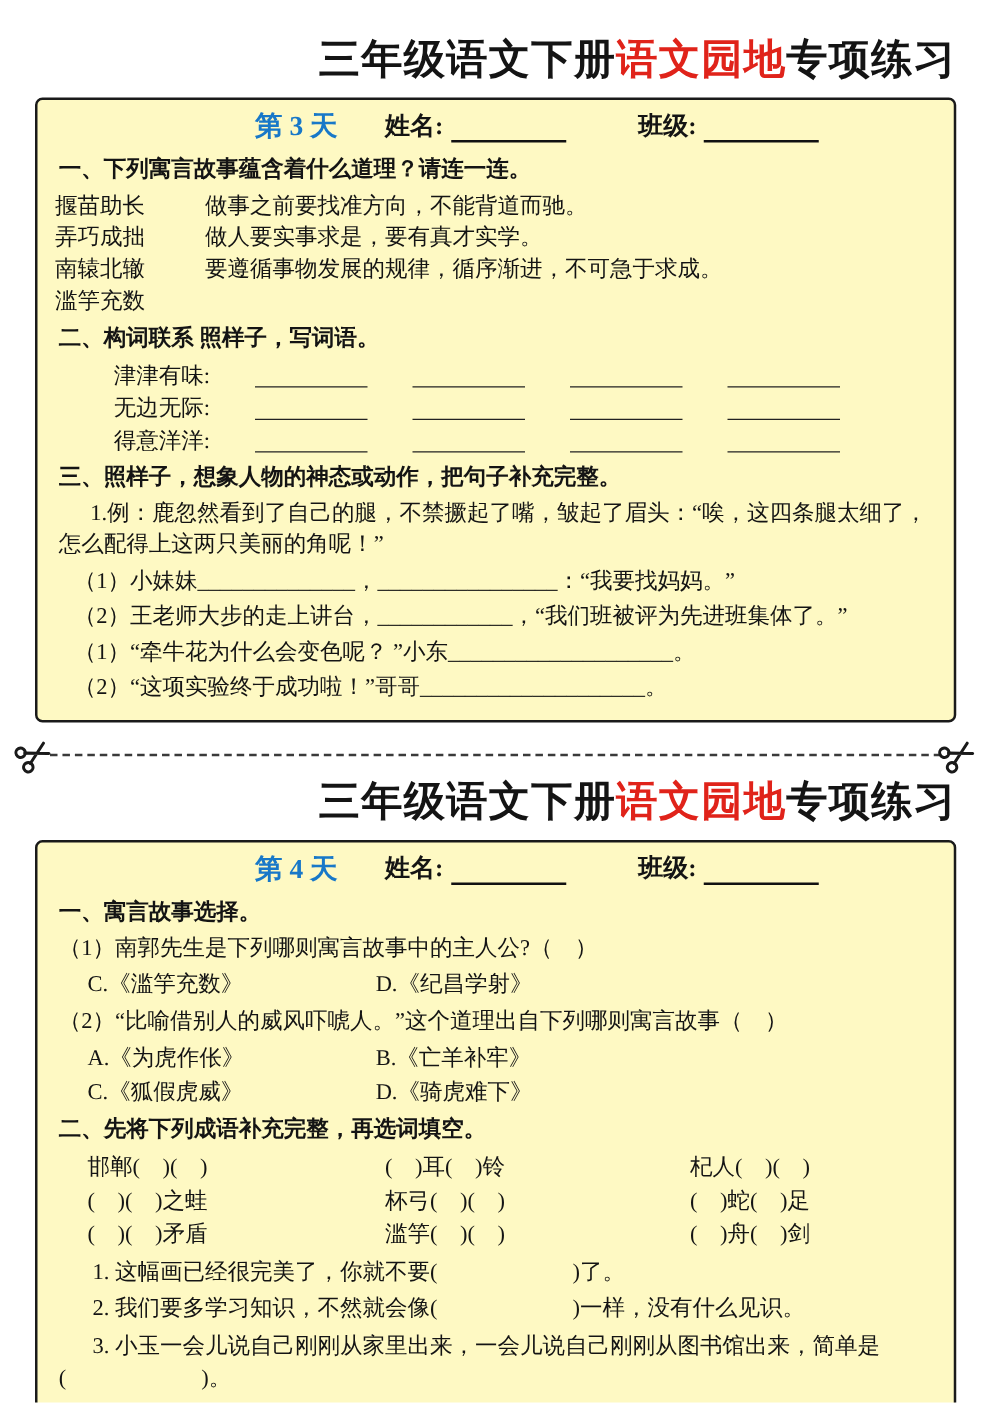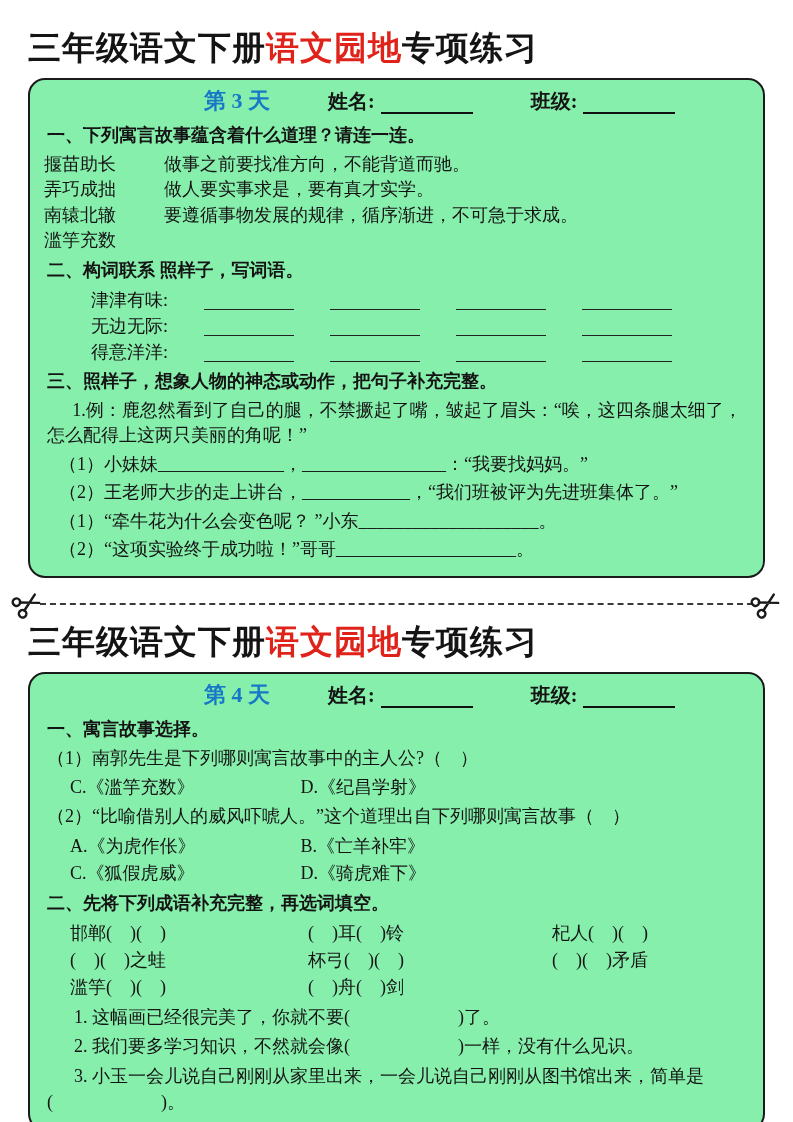--- a/index.html
+++ b/index.html
@@ -8,47 +8,47 @@
     width: 793px; height: 1122px;
     background: #ffffff;
     color: #141414;
     font-family: "Liberation Serif", "DejaVu Serif", serif;
     font-size: 18px;
     overflow: hidden;
   }
   .page { padding: 24px 28px 0; }
 
   .main-title {
-    text-align: left;
+    text-align: right;
     font-size: 33px;
     font-weight: bold;
     letter-spacing: 1px;
     margin: 6px 0 10px;
     line-height: 1.15;
   }
   .accent-red { color: #e0231a; }
   .accent-blue { color: #1878c8; }
 
   .sheet-box {
     border: 2.5px solid #1a1a1a;
-    border-radius: 17px;
+    border-radius: 6px;
     padding: 6px 14px 10px;
-    background: #86efac;
+    background: #fef9c3;
   }
 
   .box-header {
     display: flex;
     align-items: flex-end;
     padding: 2px 0 5px 160px;
     font-weight: bold;
     font-size: 20px;
     line-height: 26px;
   }
   .day-label { font-size: 22px; font-weight: bold; }
-  .hdr-label { margin-left: 58px; }
+  .hdr-label { margin-left: 38px; }
   .hdr-label.second { margin-left: 58px; }
   .hdr-blank {
     display: inline-block;
     width: 92px; height: 20px;
     border-bottom: 2px solid #111;
     margin-left: 6px;
   }
 
   p { margin: 3px; line-height: 26px; }
   .heading { font-weight: bold; line-height: 27px; }
@@ -210,20 +210,21 @@
       </div>
 
       <p class="heading">二、先将下列成语补充完整，再选词填空。</p>
 
       <div class="idiom-grid">
         <span>邯郸(　)(　)</span>
         <span>(　)耳(　)铃</span>
         <span>杞人(　)(　)</span>
         <span>(　)(　)之蛙</span>
         <span>杯弓(　)(　)</span>
+        <span>(　)蛇(　)足</span>
         <span>(　)(　)矛盾</span>
         <span>滥竽(　)(　)</span>
         <span>(　)舟(　)剑</span>
       </div>
 
       <p class="sentence">1. 这幅画已经很完美了，你就不要(　　　　　　)了。</p>
       <p class="sentence">2. 我们要多学习知识，不然就会像(　　　　　　)一样，没有什么见识。</p>
       <p class="sentence">3. 小玉一会儿说自己刚刚从家里出来，一会儿说自己刚刚从图书馆出来，简单是(　　　　　　)。</p>
     </div>
   </section>

